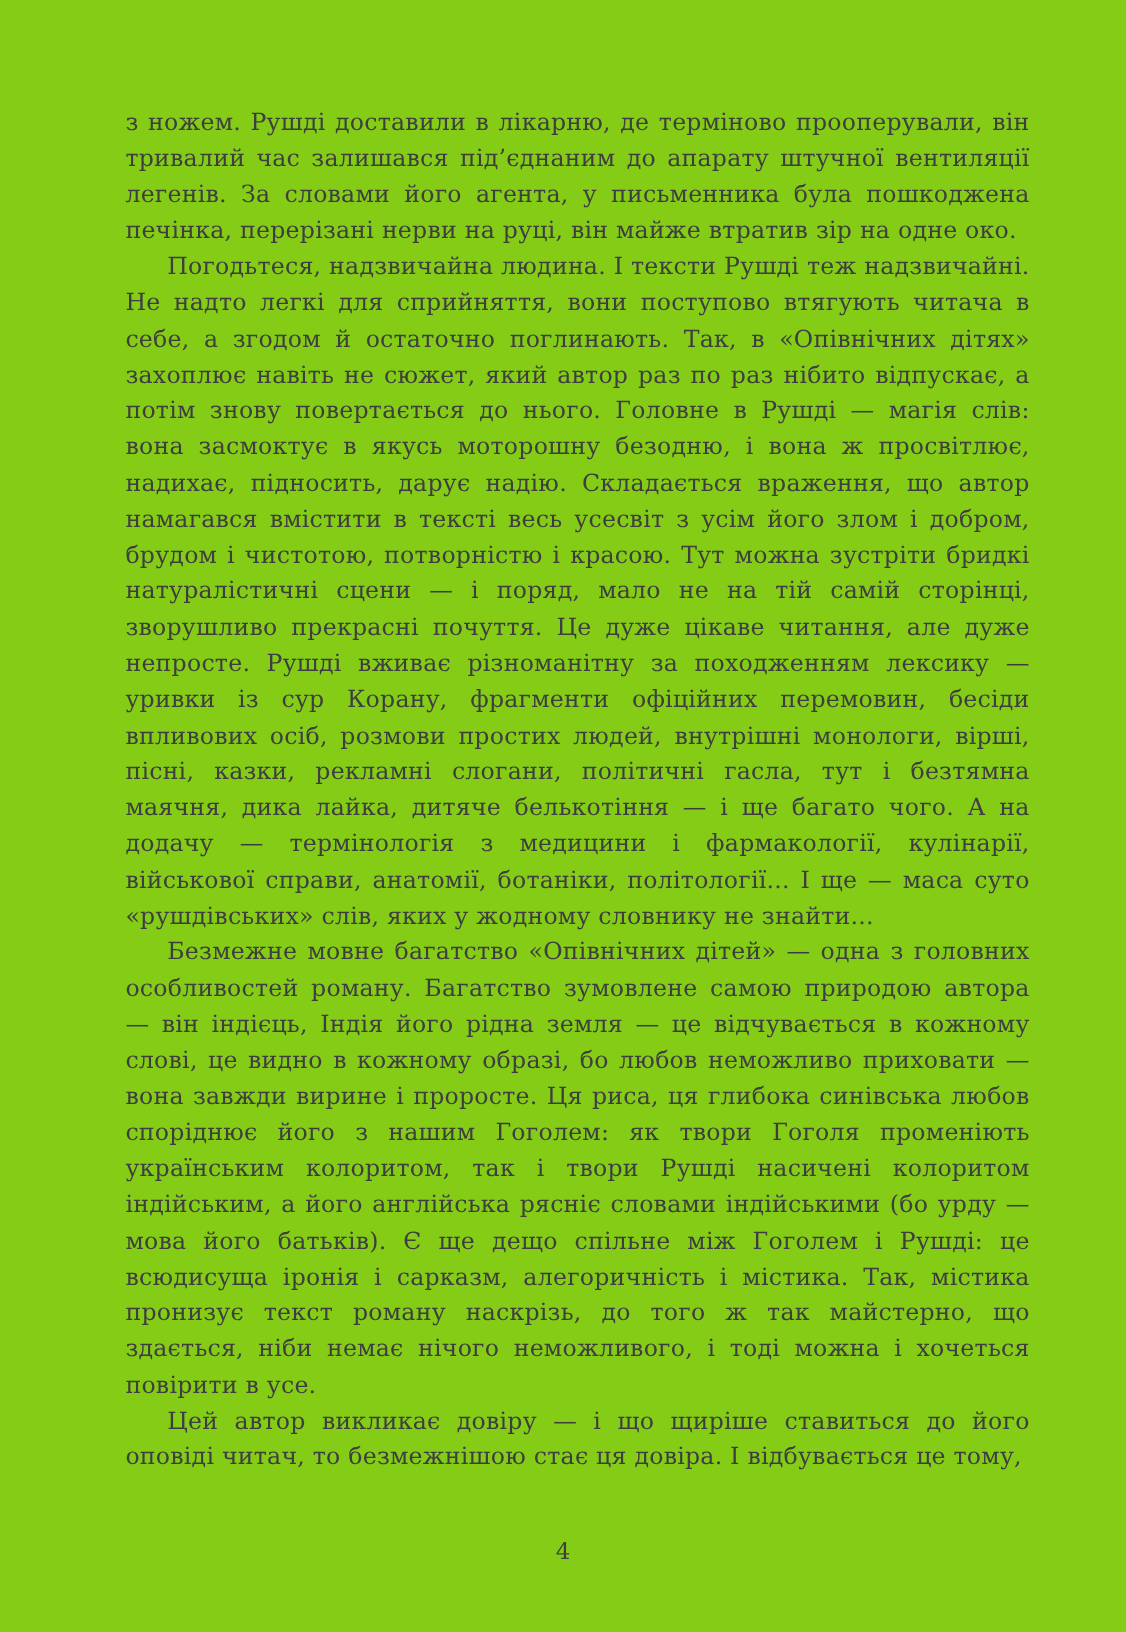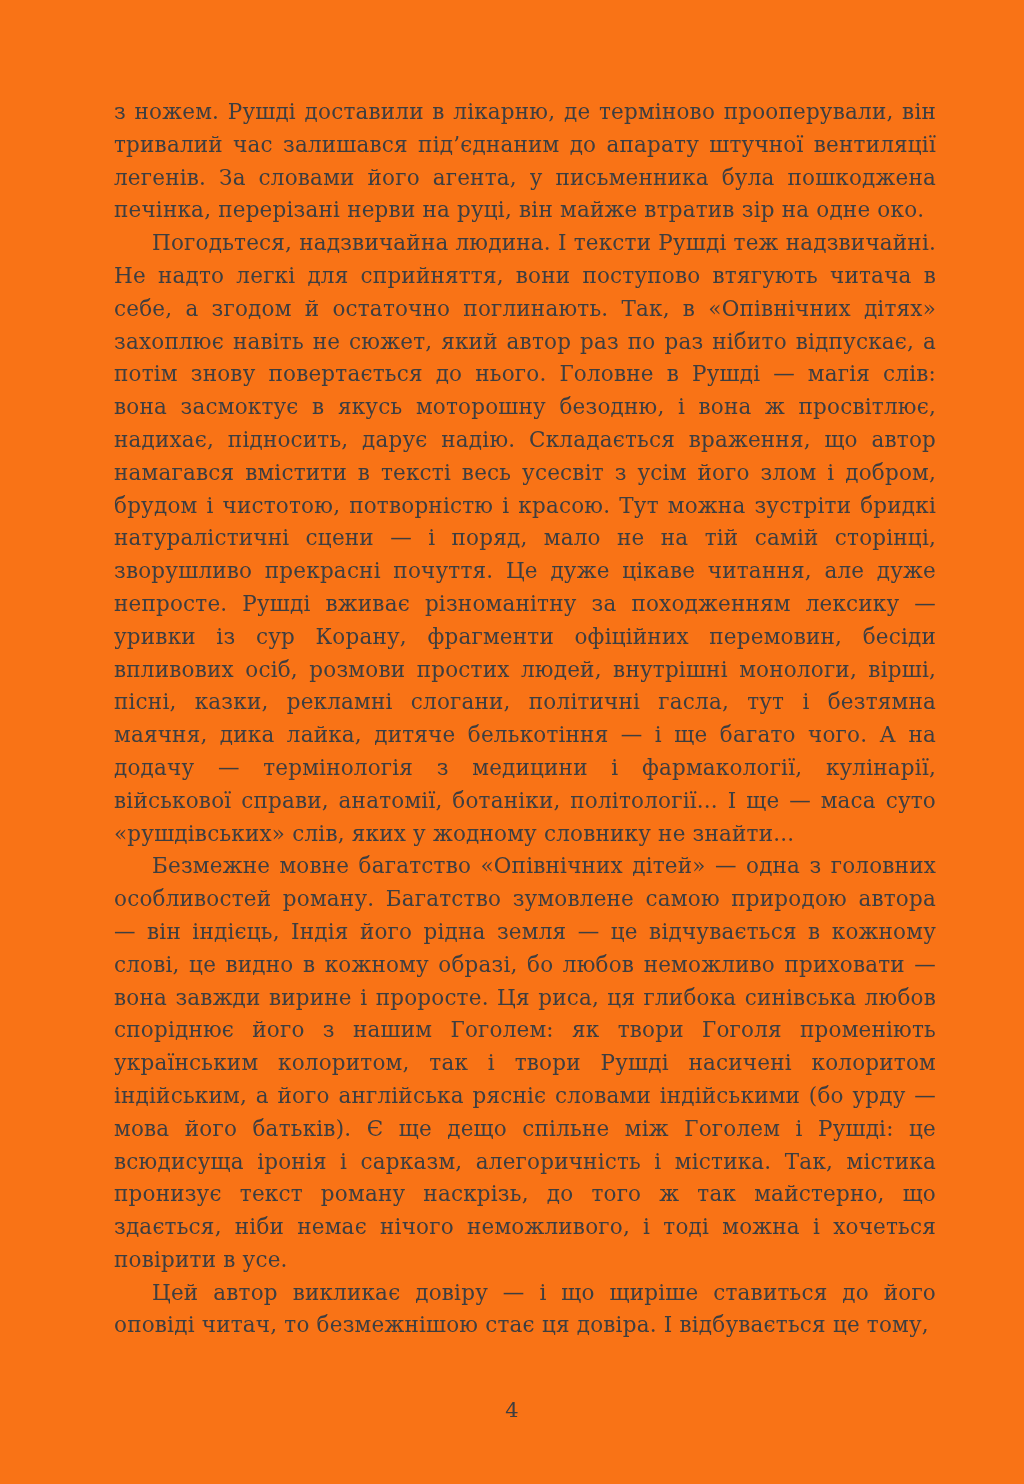--- a/index.html
+++ b/index.html
@@ -9,21 +9,21 @@
     background: #ffffff;
   }
   body {
     font-family: "DejaVu Serif", "Liberation Serif", serif;
     color: #3e3e40;
   }
   .page {
     position: relative;
     width: 1024px;
     height: 1484px;
-    background: #f97316;
+    background: #84cc16;
     padding: 96px 88px 0 114px;
   }
   .text-block {
     width: 100%;
   }
   .para {
     font-size: 21.5px;
     line-height: 32.8px;
     text-align: justify;
     letter-spacing: 0.2px;

